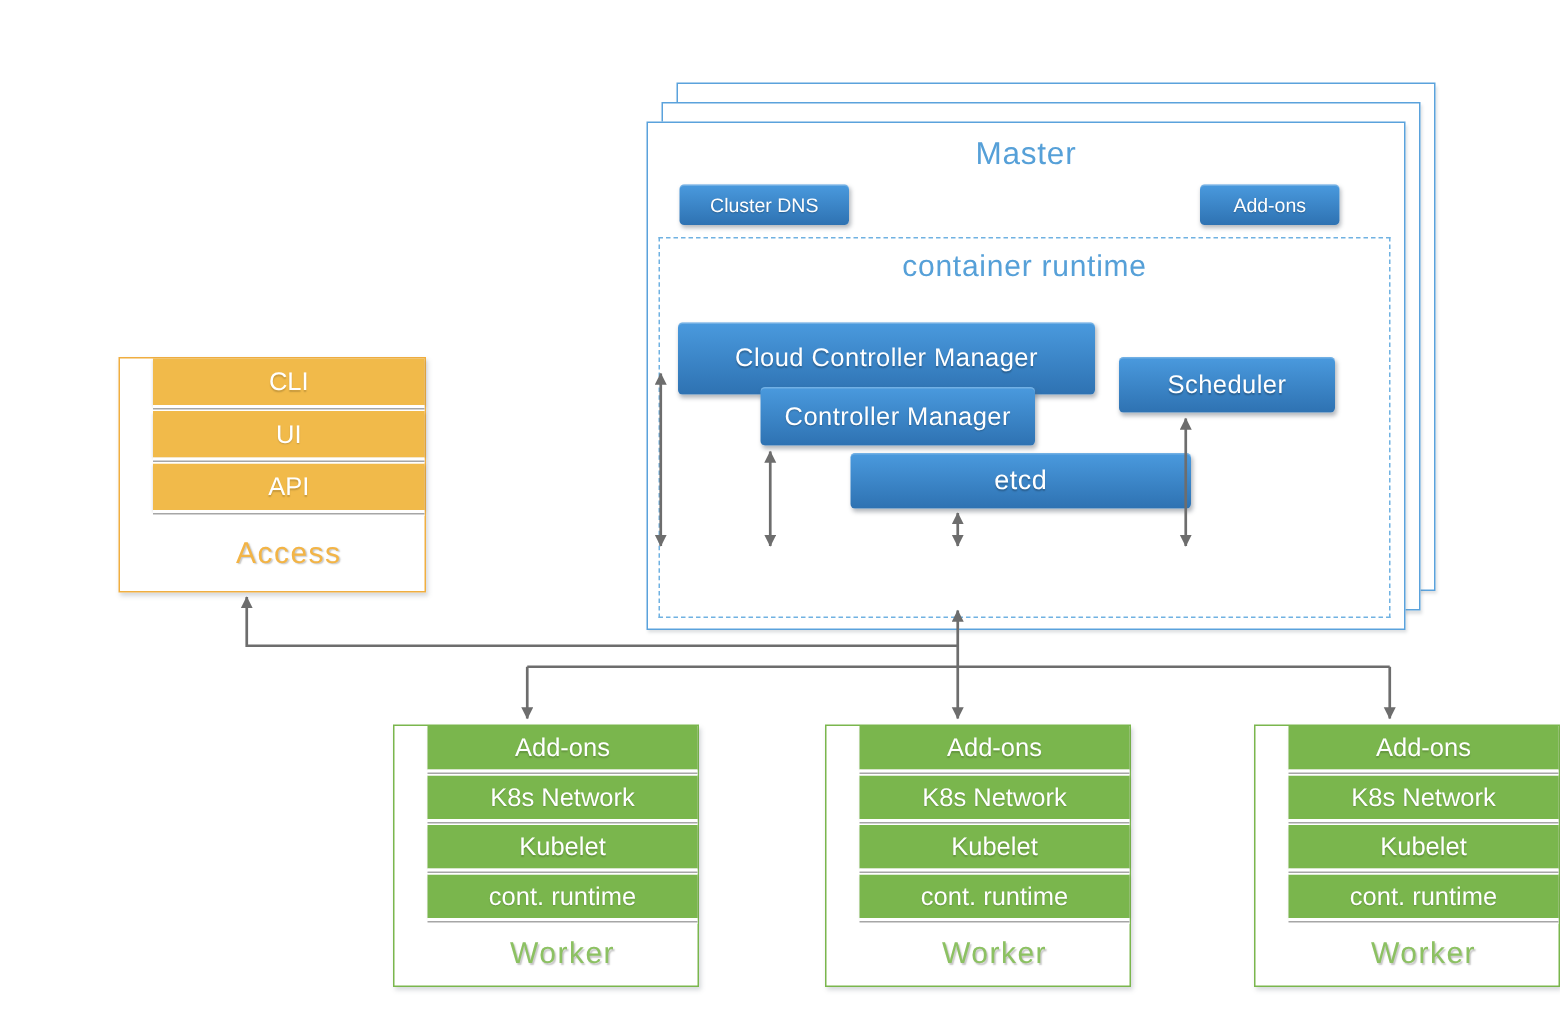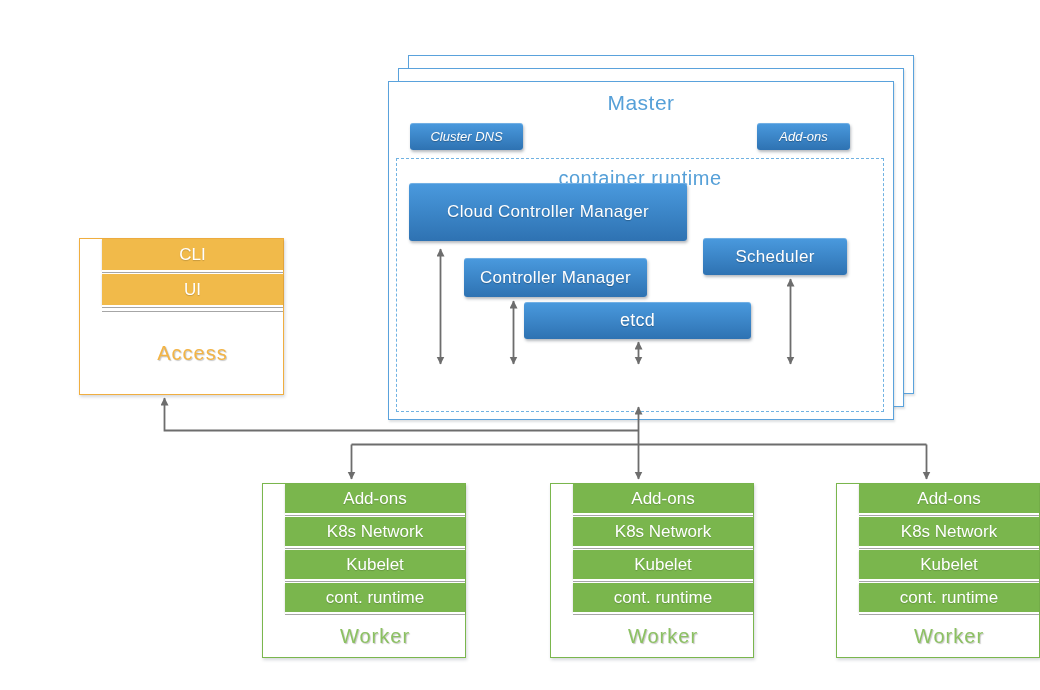--- a/index.html
+++ b/index.html
@@ -2,39 +2,39 @@
 <html style="--blue-top: #4a9ade; --blue-bottom: #2e72b2; --blue-line: #5aa2dc; --blue-dash: #70b2e2; --blue-text: #56a0d8; --orange: #f1ba4a; --orange-border: #f0ae40; --orange-text: #f3b445; --green: #7ab64d; --green-border: #7ab64d; --green-text: #8cc162; --arrow: #6d6d6d; --separator: #a6a6a6;"><head>
 <meta charset="utf-8">
 <style>
   html,body{margin:0;padding:0;background:#fff;}
   body{width:1040px;height:690px;position:relative;overflow:hidden;
        font-family:"Liberation Sans","DejaVu Sans",sans-serif;}
 
   
   .layer{position:absolute;width:504px;height:337px;background:#fff;
          border:1.5px solid var(--blue-line);
-         box-shadow:1px 2px 2px rgba(120,130,140,.25);}
+         box-shadow:1px 2px 2px rgba(120,130,140,.25);margin-left:43px;}
   #master-main{left:388px;top:81px;}
   #master-layer2{left:398px;top:68px;}
   #master-layer3{left:408px;top:55px;}
 
   .blue-title{position:absolute;left:0;right:0;text-align:center;
               color:var(--blue-text);letter-spacing:.5px;}
   .master-title{top:9px;font-size:21px;}
   .runtime-title{top:8px;font-size:20px;}
 
   .runtime-box{position:absolute;left:7px;top:76px;width:486px;height:252px;
                border:1.5px dashed var(--blue-dash);background:transparent;}
 
   .bluebox{position:absolute;display:flex;align-items:center;justify-content:center;
            background:linear-gradient(180deg,var(--blue-top),var(--blue-bottom));
            border-radius:3px;color:#fff;
            box-shadow:1px 2px 3px rgba(90,100,110,.45), inset 0 1px 0 rgba(255,255,255,.22);
            text-shadow:0 1px 1px rgba(0,0,0,.25);}
-  .small-btn{font-size:13px;font-style:italic;}
+  .small-btn{font-size:13px;}
   .comp{font-size:17px;letter-spacing:.3px;}
 
   
   .stackbox{position:absolute;background:#fff;display:flex;flex-direction:column;
             box-shadow:1px 2px 3px rgba(120,130,140,.3);padding-left:22px;}
   .access-box{left:79px;top:238px;width:181px;height:155px;
               border:1.5px solid var(--orange-border);}
   .worker-box{width:180px;height:173px;border:1.5px solid var(--green-border);}
   .bar{flex:none;display:flex;align-items:center;justify-content:center;
        color:#fff;font-size:17px;text-shadow:0 1px 1px rgba(0,0,0,.18);
@@ -61,32 +61,33 @@
 
 <div class="layer" id="master-main">
   <div class="blue-title master-title">Master</div>
 
   <div class="bluebox small-btn" style="left:21px;top:41px;width:113px;height:27px;">Cluster DNS</div>
   <div class="bluebox small-btn" style="left:368px;top:41px;width:93px;height:27px;">Add-ons</div>
 
   <div class="runtime-box">
     <div class="blue-title runtime-title">container runtime</div>
 
-    <div class="bluebox comp" style="left:12px;top:24px;width:278px;height:58px;">Cloud Controller Manager</div>
+    <div class="bluebox comp" style="left:12px;top:56px;width:278px;height:48px;">Cloud Controller Manager</div>
     <div class="bluebox comp" style="left:67px;top:99px;width:183px;height:39px;">Controller Manager</div>
     <div class="bluebox comp" style="left:127px;top:143px;width:227px;height:37px;font-size:18px;">etcd</div>
     <div class="bluebox comp" style="left:306px;top:79px;width:144px;height:37px;">Scheduler</div>
   </div>
 </div>
 
 <div class="stackbox access-box">
   <div class="bar">CLI</div>
   <div class="gap"></div>
   <div class="bar">UI</div>
   <div class="gap"></div>
+  <div class="bar">API</div>
   <div class="gap"></div>
   <div class="foot access-foot">Access</div>
 </div>
 
 <div class="stackbox worker-box" style="left:262px;top:483px;">
   <div class="bar">Add-ons</div>
   <div class="gap"></div>
   <div class="bar">K8s Network</div>
   <div class="gap"></div>
   <div class="bar">Kubelet</div>

